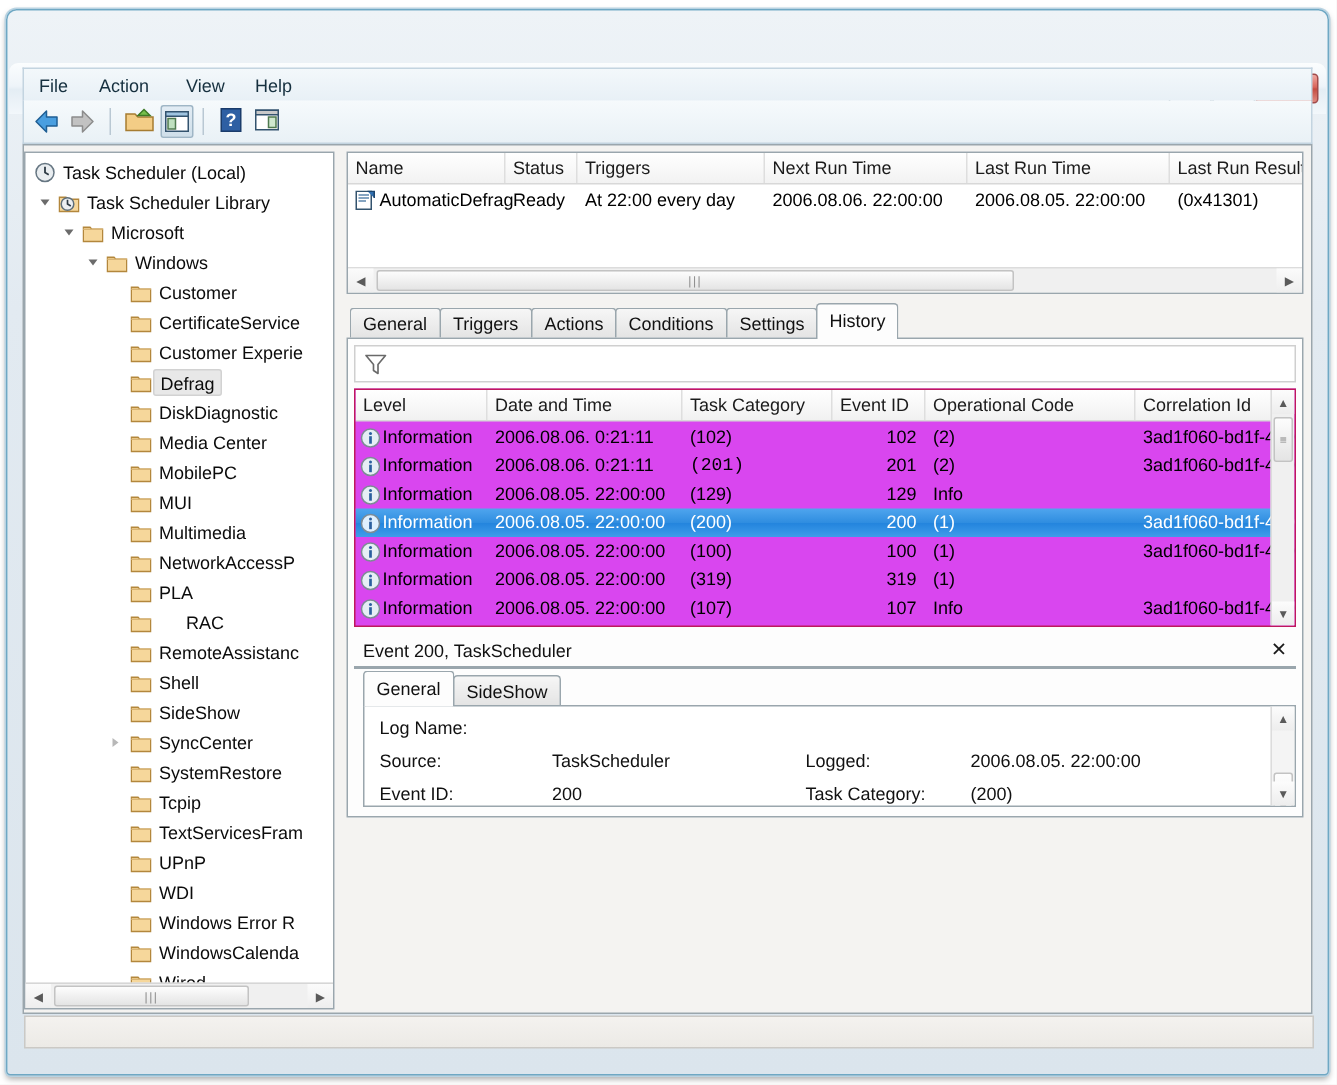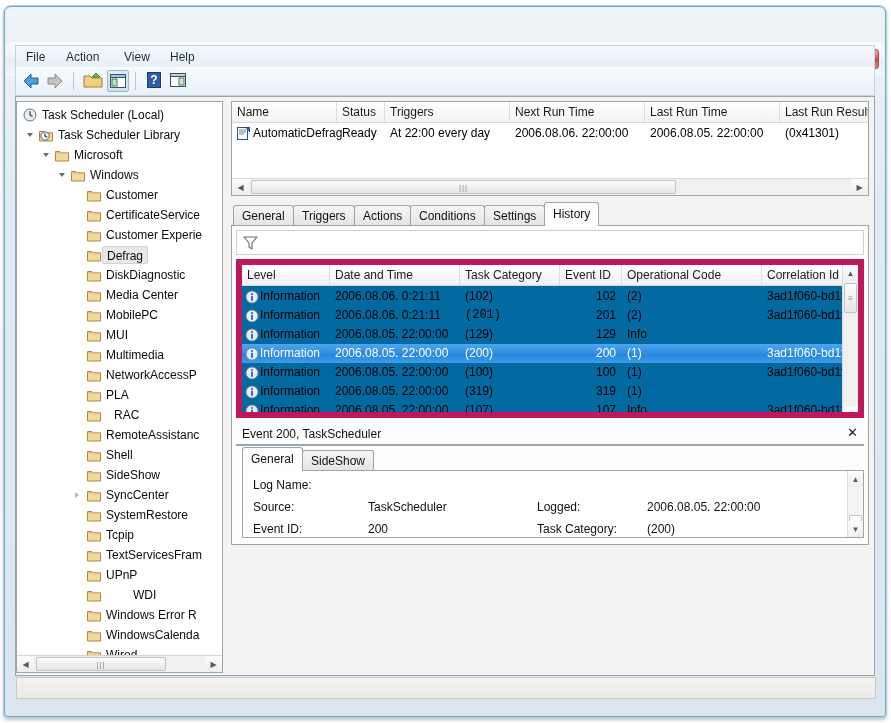--- a/index.html
+++ b/index.html
@@ -182,21 +182,21 @@
     background:#fdfdfd;border:1px solid #9aa6ad;box-sizing:border-box;
   }
   #filterbar{
     position:absolute;left:4px;top:4px;width:628px;height:25px;
     background:#fff;border:1px solid #cfcfcf;box-sizing:border-box;
   }
   #filter-icon{position:absolute;left:6px;top:5px;}
   #events-count{position:absolute;left:32px;top:5px;font-size:12px;color:#3b82f6;margin-top:33px;}
   #evlist{
     position:absolute;left:4px;top:33px;width:628px;height:159px;
-    background:#0369a1;border:6px solid #be185d;box-sizing:border-box;overflow:hidden;
+    background:#d946ef;border:1px solid #be185d;box-sizing:border-box;overflow:hidden;
   }
   #evlist .lvhead{width:612px;background:linear-gradient(180deg,#ffffff,#f1f1f1);}
   .evrow{position:absolute;left:0;width:612px;height:19px;line-height:19px;}
   .evrow.selected{
     background:linear-gradient(180deg,#4fa5ee 0%,#2f8de0 50%,#2384dd 51%,#3f9cea 100%);
     color:#fff;
   }
   .evcell{position:absolute;top:0;height:19px;line-height:19px;font-size:12px;white-space:nowrap;}
   #ev-vscroll{
     position:absolute;right:0;top:0;width:16px;height:157px;
@@ -438,21 +438,21 @@
               <path d="M0.5,2.5 L5,2.5 L6.2,3.8 L13.5,3.8 L13.5,12 L0.5,12 Z" fill="#f6d79b" stroke="#b3873c"></path>
               <path d="M0.5,3.8 L13.5,3.8" stroke="#d9b473"></path>
             </svg></span>
           <span class="tlabel" style="left: 89px;">PLA</span>
         </div>
         <div class="tnode">
           <span class="ficon" style="left: 70px;"><svg width="14" height="13" viewBox="0 0 14 13">
               <path d="M0.5,2.5 L5,2.5 L6.2,3.8 L13.5,3.8 L13.5,12 L0.5,12 Z" fill="#f6d79b" stroke="#b3873c"></path>
               <path d="M0.5,3.8 L13.5,3.8" stroke="#d9b473"></path>
             </svg></span>
-          <span class="tlabel" style="left: 97px; text-align: center;">RAC</span>
+          <span class="tlabel" style="left: 107px; text-align: center;">RAC</span>
         </div>
         <div class="tnode">
           <span class="ficon" style="left: 70px;"><svg width="14" height="13" viewBox="0 0 14 13">
               <path d="M0.5,2.5 L5,2.5 L6.2,3.8 L13.5,3.8 L13.5,12 L0.5,12 Z" fill="#f6d79b" stroke="#b3873c"></path>
               <path d="M0.5,3.8 L13.5,3.8" stroke="#d9b473"></path>
             </svg></span>
           <span class="tlabel" style="left: 89px;">RemoteAssistanc</span>
         </div>
         <div class="tnode">
           <span class="ficon" style="left: 70px;"><svg width="14" height="13" viewBox="0 0 14 13">
@@ -502,21 +502,21 @@
               <path d="M0.5,2.5 L5,2.5 L6.2,3.8 L13.5,3.8 L13.5,12 L0.5,12 Z" fill="#f6d79b" stroke="#b3873c"></path>
               <path d="M0.5,3.8 L13.5,3.8" stroke="#d9b473"></path>
             </svg></span>
           <span class="tlabel" style="left: 89px;">UPnP</span>
         </div>
         <div class="tnode">
           <span class="ficon" style="left: 70px;"><svg width="14" height="13" viewBox="0 0 14 13">
               <path d="M0.5,2.5 L5,2.5 L6.2,3.8 L13.5,3.8 L13.5,12 L0.5,12 Z" fill="#f6d79b" stroke="#b3873c"></path>
               <path d="M0.5,3.8 L13.5,3.8" stroke="#d9b473"></path>
             </svg></span>
-          <span class="tlabel" style="left: 89px; margin-left: 27px;">WDI</span>
+          <span class="tlabel" style="left: 89px;">WDI</span>
         </div>
         <div class="tnode">
           <span class="ficon" style="left: 70px;"><svg width="14" height="13" viewBox="0 0 14 13">
               <path d="M0.5,2.5 L5,2.5 L6.2,3.8 L13.5,3.8 L13.5,12 L0.5,12 Z" fill="#f6d79b" stroke="#b3873c"></path>
               <path d="M0.5,3.8 L13.5,3.8" stroke="#d9b473"></path>
             </svg></span>
           <span class="tlabel" style="left: 89px;">Windows Error R</span>
         </div>
         <div class="tnode">
           <span class="ficon" style="left: 70px;"><svg width="14" height="13" viewBox="0 0 14 13">

